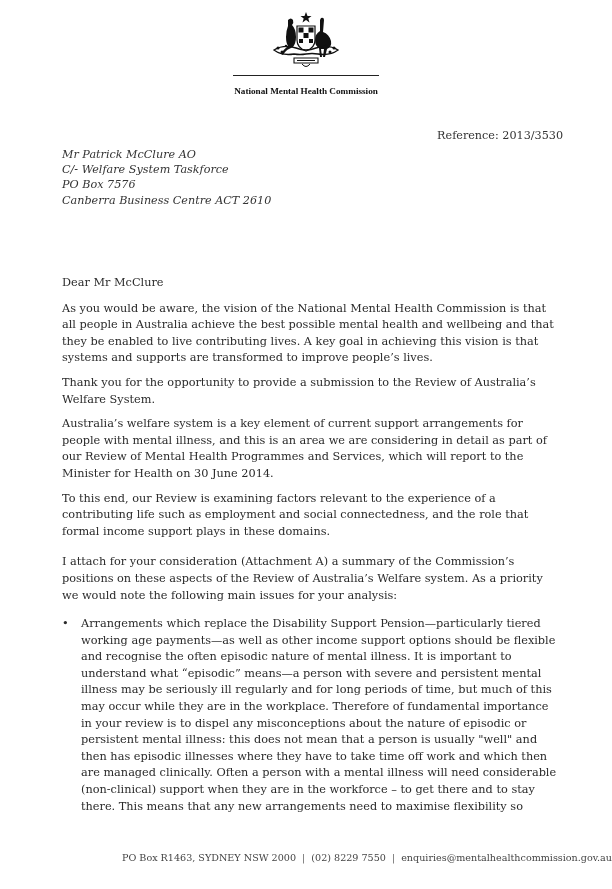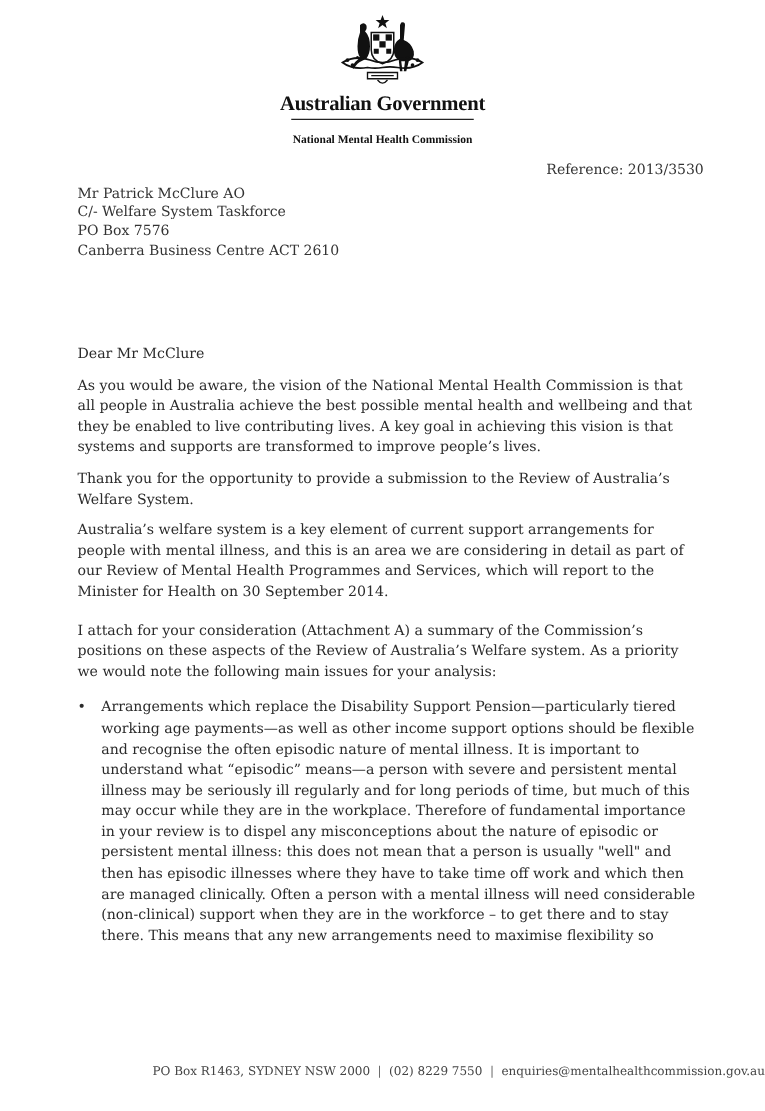--- a/index.html
+++ b/index.html
@@ -24,21 +24,21 @@
     font-size: 9.2px; color: #111; margin-top: 10px; line-height: 11px;
   }
   .reference {
     position: absolute; right: 49px; top: 129px;
     font-size: 11.2px; line-height: 14px; color: #333;
   }
   .address {
     position: absolute; left: 62px; top: 147px;
     font-size: 11.2px; line-height: 15.2px; color: #333;
   }
-  .address div { white-space: nowrap; }
+  .address div { white-space: nowrap; font-style: italic; }
   .body-text {
     position: absolute; left: 62px; top: 275px; width: 500px;
     font-size: 11.3px; line-height: 16.6px; color: #2a2a2a;
   }
   .body-text p { margin: 0 0 8px 0; }
   .salutation { margin-bottom: 9px !important; }
   .para-gap { margin-top: 14px !important; }
   .bullets { list-style: none; margin: 12px 0 0 0; padding: 0; }
   .bullets li { position: relative; padding-left: 19px; }
   .bullets .bullet {
@@ -74,39 +74,39 @@
       <circle cx="16" cy="42" r="1.5" fill="#111"></circle>
     <circle cx="68" cy="38" r="1.5" fill="#111"></circle>
       <circle cx="64" cy="42" r="1.5" fill="#111"></circle>
     <circle cx="20" cy="36" r="1.2" fill="#111"></circle>
       <circle cx="60" cy="36" r="1.2" fill="#111"></circle>
 
     <path d="M28,48 h24 v5 h-24 z" fill="#fff" stroke="#111" stroke-width="1.1"></path>
     <path d="M31,50.5 h18" stroke="#111" stroke-width="1"></path>
     <path d="M36,54 q4,5 8,0" fill="none" stroke="#111" stroke-width="1"></path>
   </svg>
-  <div class="gov-name">Australian Government</div>
   <div class="gov-rule"></div>
   <div class="commission-name">National Mental Health Commission</div>
 </div>
 
 <div class="reference">Reference: 2013/3530</div>
 
 <div class="address">
   <div>Mr Patrick McClure AO</div>
   <div>C/- Welfare System Taskforce</div>
   <div>PO Box 7576</div>
   <div>Canberra Business Centre ACT 2610</div>
 </div>
 
 <div class="body-text">
   <p class="salutation">Dear Mr McClure</p>
   <p>As you would be aware, the vision of the National Mental Health Commission is that all people in Australia achieve the best possible mental health and wellbeing and that they be enabled to live contributing lives.  A key goal in achieving this vision is that systems and supports are transformed to improve people’s lives.</p>
   <p>Thank you for the opportunity to provide a submission to the Review of Australia’s Welfare System.</p>
-  <p>Australia’s welfare system is a key element of current support arrangements for people with mental illness, and this is an area we are considering in detail as part of our Review of Mental Health Programmes and Services, which will report to the Minister for Health on 30 September 2014.</p>
+  <p>Australia’s welfare system is a key element of current support arrangements for people with mental illness, and this is an area we are considering in detail as part of our Review of Mental Health Programmes and Services, which will report to the Minister for Health on 30 June 2014.</p>
+  <p>To this end, our Review is examining factors relevant to the experience of a contributing life such as employment and social connectedness, and the role that formal income support plays in these domains.</p>
   <p class="para-gap">I attach for your consideration (Attachment A) a summary of the Commission’s positions on these aspects of the Review of Australia’s Welfare system.  As a priority we would note the following main issues for your analysis:</p>
   <ul class="bullets">
     <li>
       <span class="bullet">•</span>
       <span>Arrangements which replace the Disability Support Pension—particularly tiered working age payments—as well as other income support options should be flexible and recognise the often episodic nature of mental illness.  It is important to understand what “episodic” means—a person with severe and persistent mental illness may be seriously ill regularly and for long periods of time, but much of this may occur while they are in the workplace. Therefore of fundamental importance in your review is to dispel any misconceptions about the nature of episodic or persistent mental illness: this does not mean that a person is usually "well" and then has episodic illnesses where they have to take time off work and which then are managed clinically. Often a person with a mental illness will need considerable (non-clinical) support when they are in the workforce – to get there and to stay there. This means that any new arrangements need to maximise flexibility so</span>
     </li>
   </ul>
 </div>
 
 <div class="footer">

